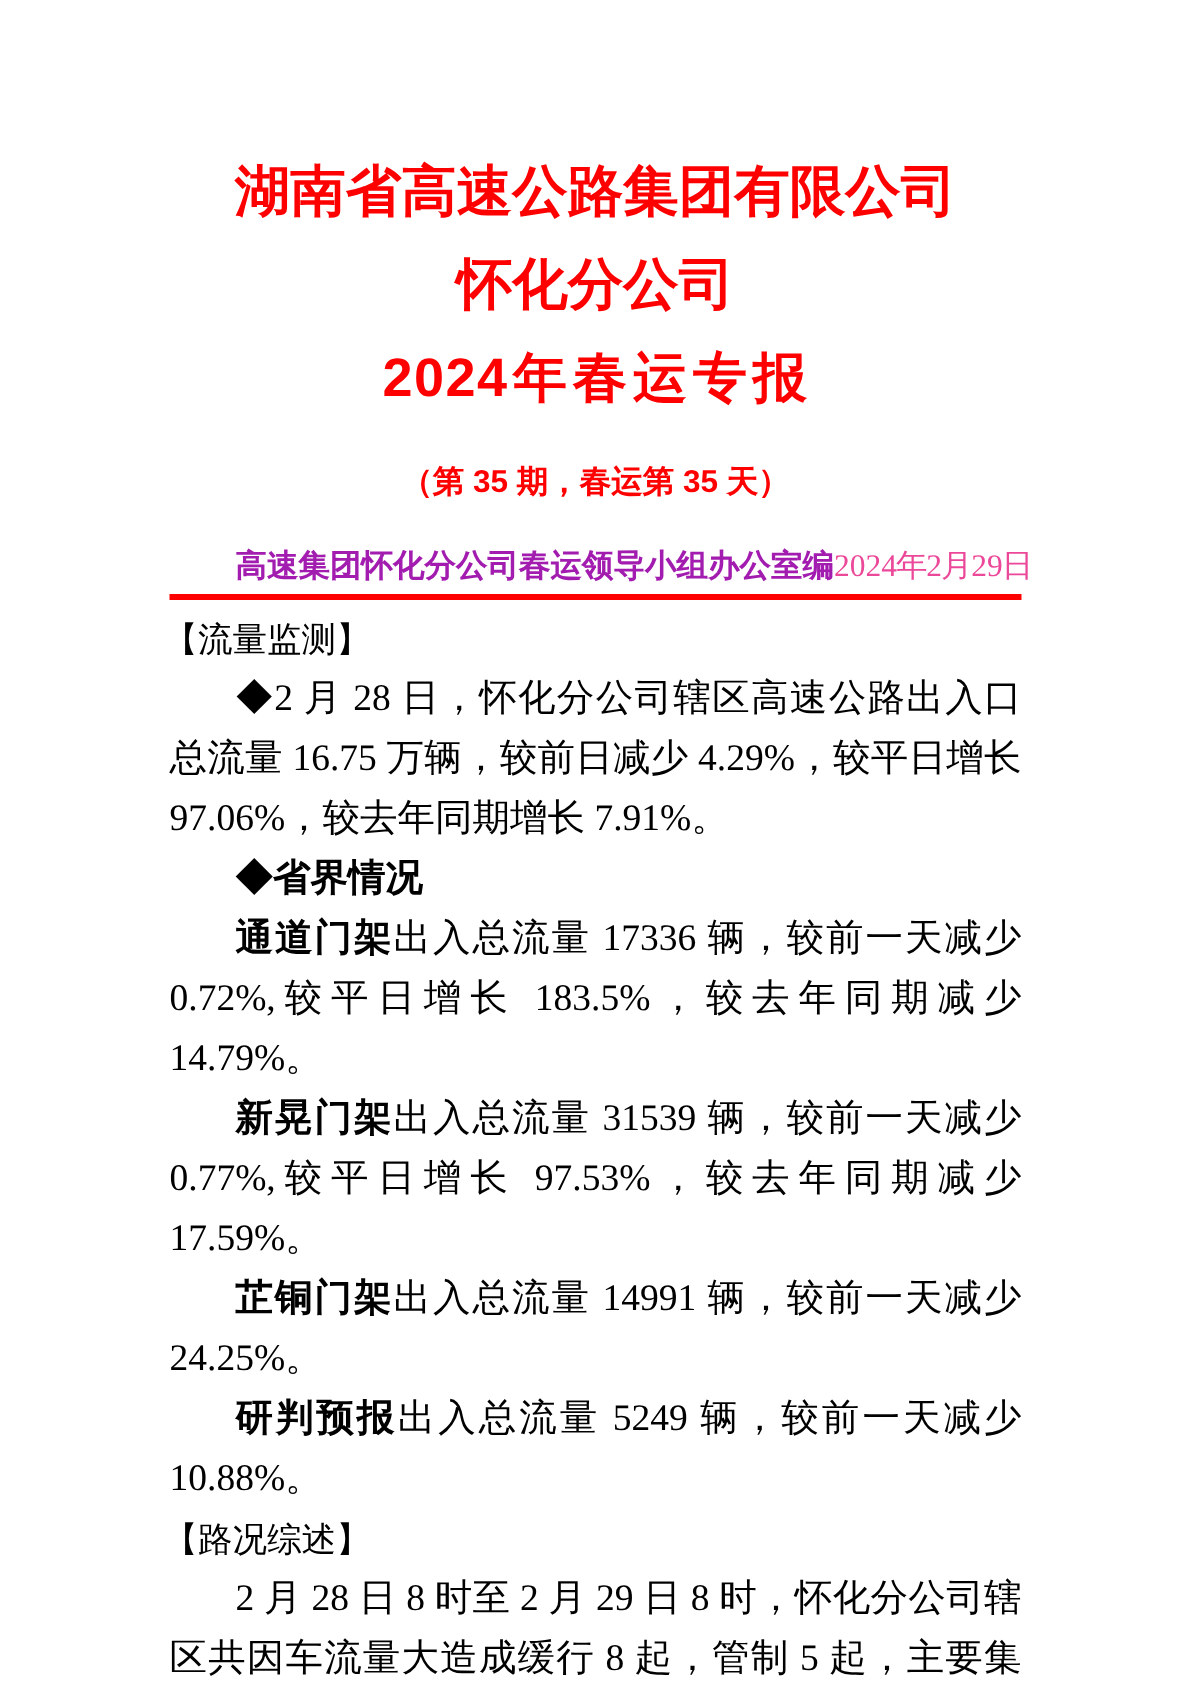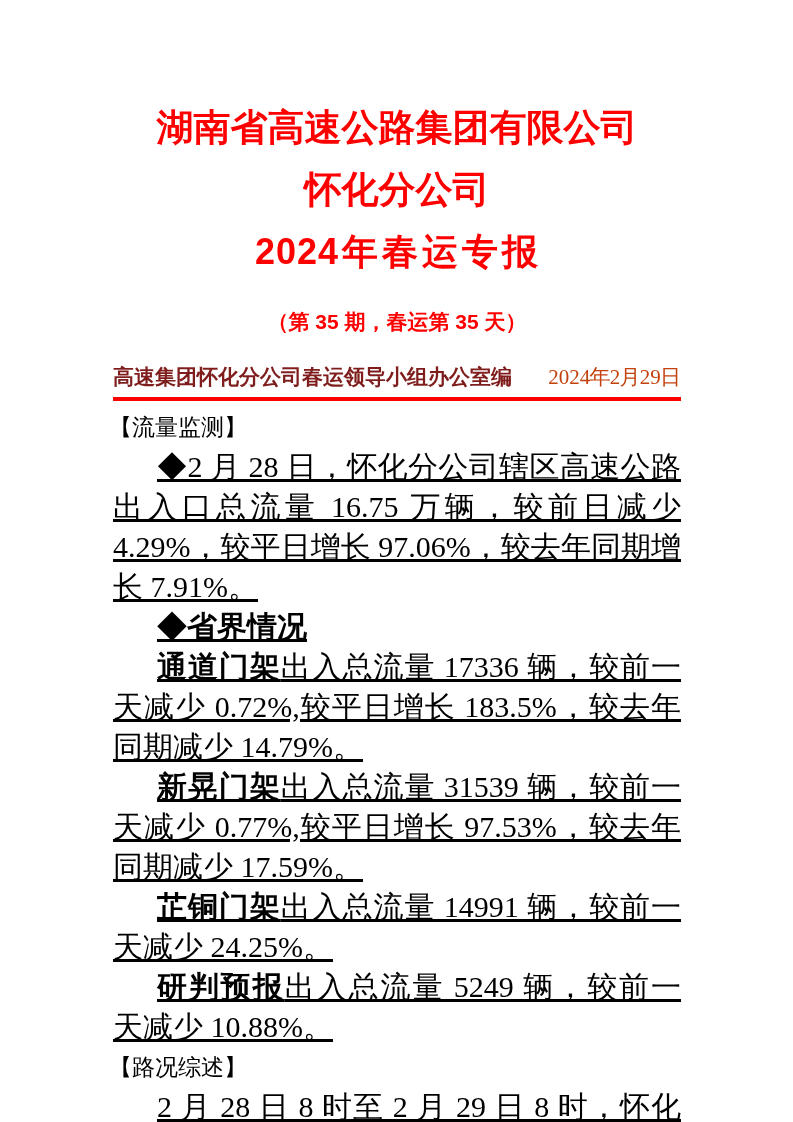--- a/index.html
+++ b/index.html
@@ -45,45 +45,45 @@
     justify-content: space-between;
     align-items: baseline;
     margin-top: 24px;
     padding-bottom: 5px;
     border-bottom: 4px solid #fe0000;
     font-size: 21px;
     line-height: 27px;
     white-space: nowrap;
   }
   .editor-office {
-    color: #7f1d1d;
+    color: #a21caf;
     font-weight: bold;
-    font-family: Liberation Mono, monospace;
+    font-family: Liberation Sans, sans-serif;
+    margin-left: 44px;
   }
   .editor-date {
-    color: #c2410c;
+    color: #ec4899;
     font-family: "Liberation Serif", serif;
     word-spacing: -6px;
   }
   
   .doc-body { margin-top: 6px; }
   .sec-heading {
     font-family: "Liberation Sans", sans-serif;
     font-weight: normal;
     font-size: 23px;
     line-height: 40px;
     margin-left: -4px;
   }
   .body-p {
-    font-size: 30px;
+    font-size: 25px;
     line-height: 40px;
     text-align: justify;
     text-indent: 44px;
     font-family: "Liberation Serif", serif;
-    text-decoration: underline;
   }
   .subhead-bold { font-weight: bold; }
   .gantry-name { font-weight: bold; }
 </style>
 </head>
 <body>
 
 <div class="page">
 
   <header class="title-block">

